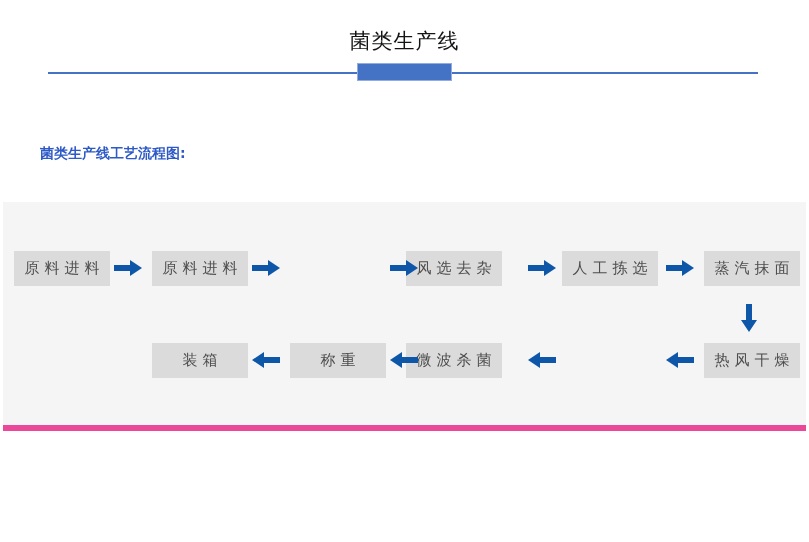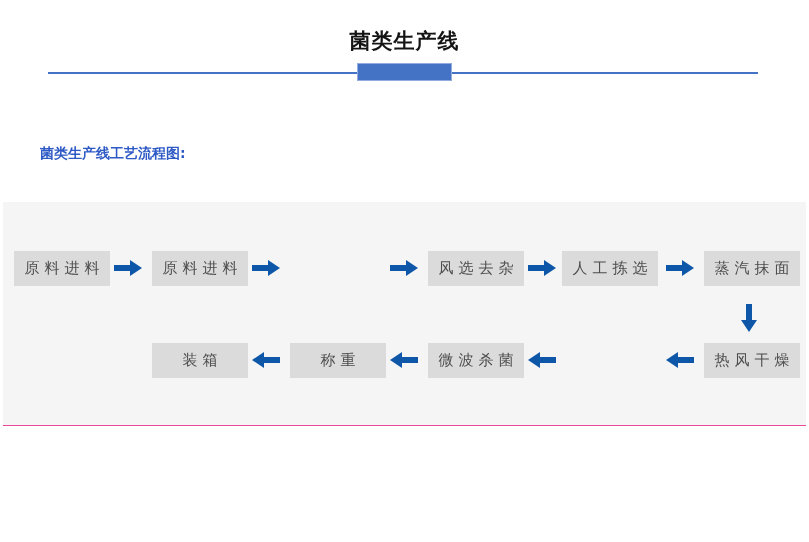--- a/index.html
+++ b/index.html
@@ -11,48 +11,48 @@
     --panel-bg:#F5F5F5;
     --title-black:#141414;
   }
   html,body{margin:0;padding:0;background:#fff;}
   .page{
     position:relative;width:809px;height:542px;background:#ffffff;overflow:hidden;
     font-family:"DejaVu Sans","Liberation Sans",sans-serif;
   }
   .page-title{
     position:absolute;top:30px;left:0;width:809px;margin:0;
-    text-align:center;font-size:21px;font-weight:bold;color:var(--title-black);
+    text-align:center;font-size:21px;font-weight:normal;color:var(--title-black);
     letter-spacing:1px;line-height:1.1;
   }
   .divider-line{
     position:absolute;top:72px;left:48px;width:710px;height:2px;
     background:var(--divider-blue);
   }
   .divider-rect{
     position:absolute;top:63px;left:357px;width:95px;height:18px;
     background:var(--divider-blue);border:1px solid #93ACDF;box-sizing:border-box;
   }
   .section-heading{
     position:absolute;top:146px;left:40px;margin:0;
     font-size:14px;font-weight:bold;color:var(--heading-blue);line-height:1.1;
   }
   .panel{
     position:absolute;left:3px;top:202px;width:803px;height:223px;
-    background:var(--panel-bg);border-bottom:1px solid #ec4899;box-sizing:content-box;
+    background:var(--panel-bg);border-bottom:6px solid #ec4899;box-sizing:content-box;
   }
   .fbox{
     position:absolute;width:96px;height:35px;background:var(--box-bg);
     color:var(--box-text);font-size:15px;letter-spacing:5px;padding-left:5px;
     box-sizing:border-box;display:flex;align-items:center;justify-content:center;
     white-space:nowrap;
   }
   .row1{top:49px;}
   .row2{top:141px;text-align:right;}
-  .c0{left:11px;}.c1{left:149px;}.c2{left:287px;}.c3{left:425px;}.c4{left:539px;margin-left:20px;}.c5{left:701px;}
+  .c0{left:11px;}.c1{left:149px;}.c2{left:287px;}.c3{left:403px;}.c4{left:539px;margin-left:20px;}.c5{left:701px;}
   .arrow{position:absolute;color:var(--arrow-blue);line-height:0;}
   .ar{top:58px;}
   .al{top:150px;}
   .g1{left:111px;}.g2{left:249px;}.g3{left:387px;}.g4{left:525px;}.g5{left:663px;}
   .adown{left:738px;top:102px;}
 </style>
 </head>
 <body>
 
 <div class="page">

